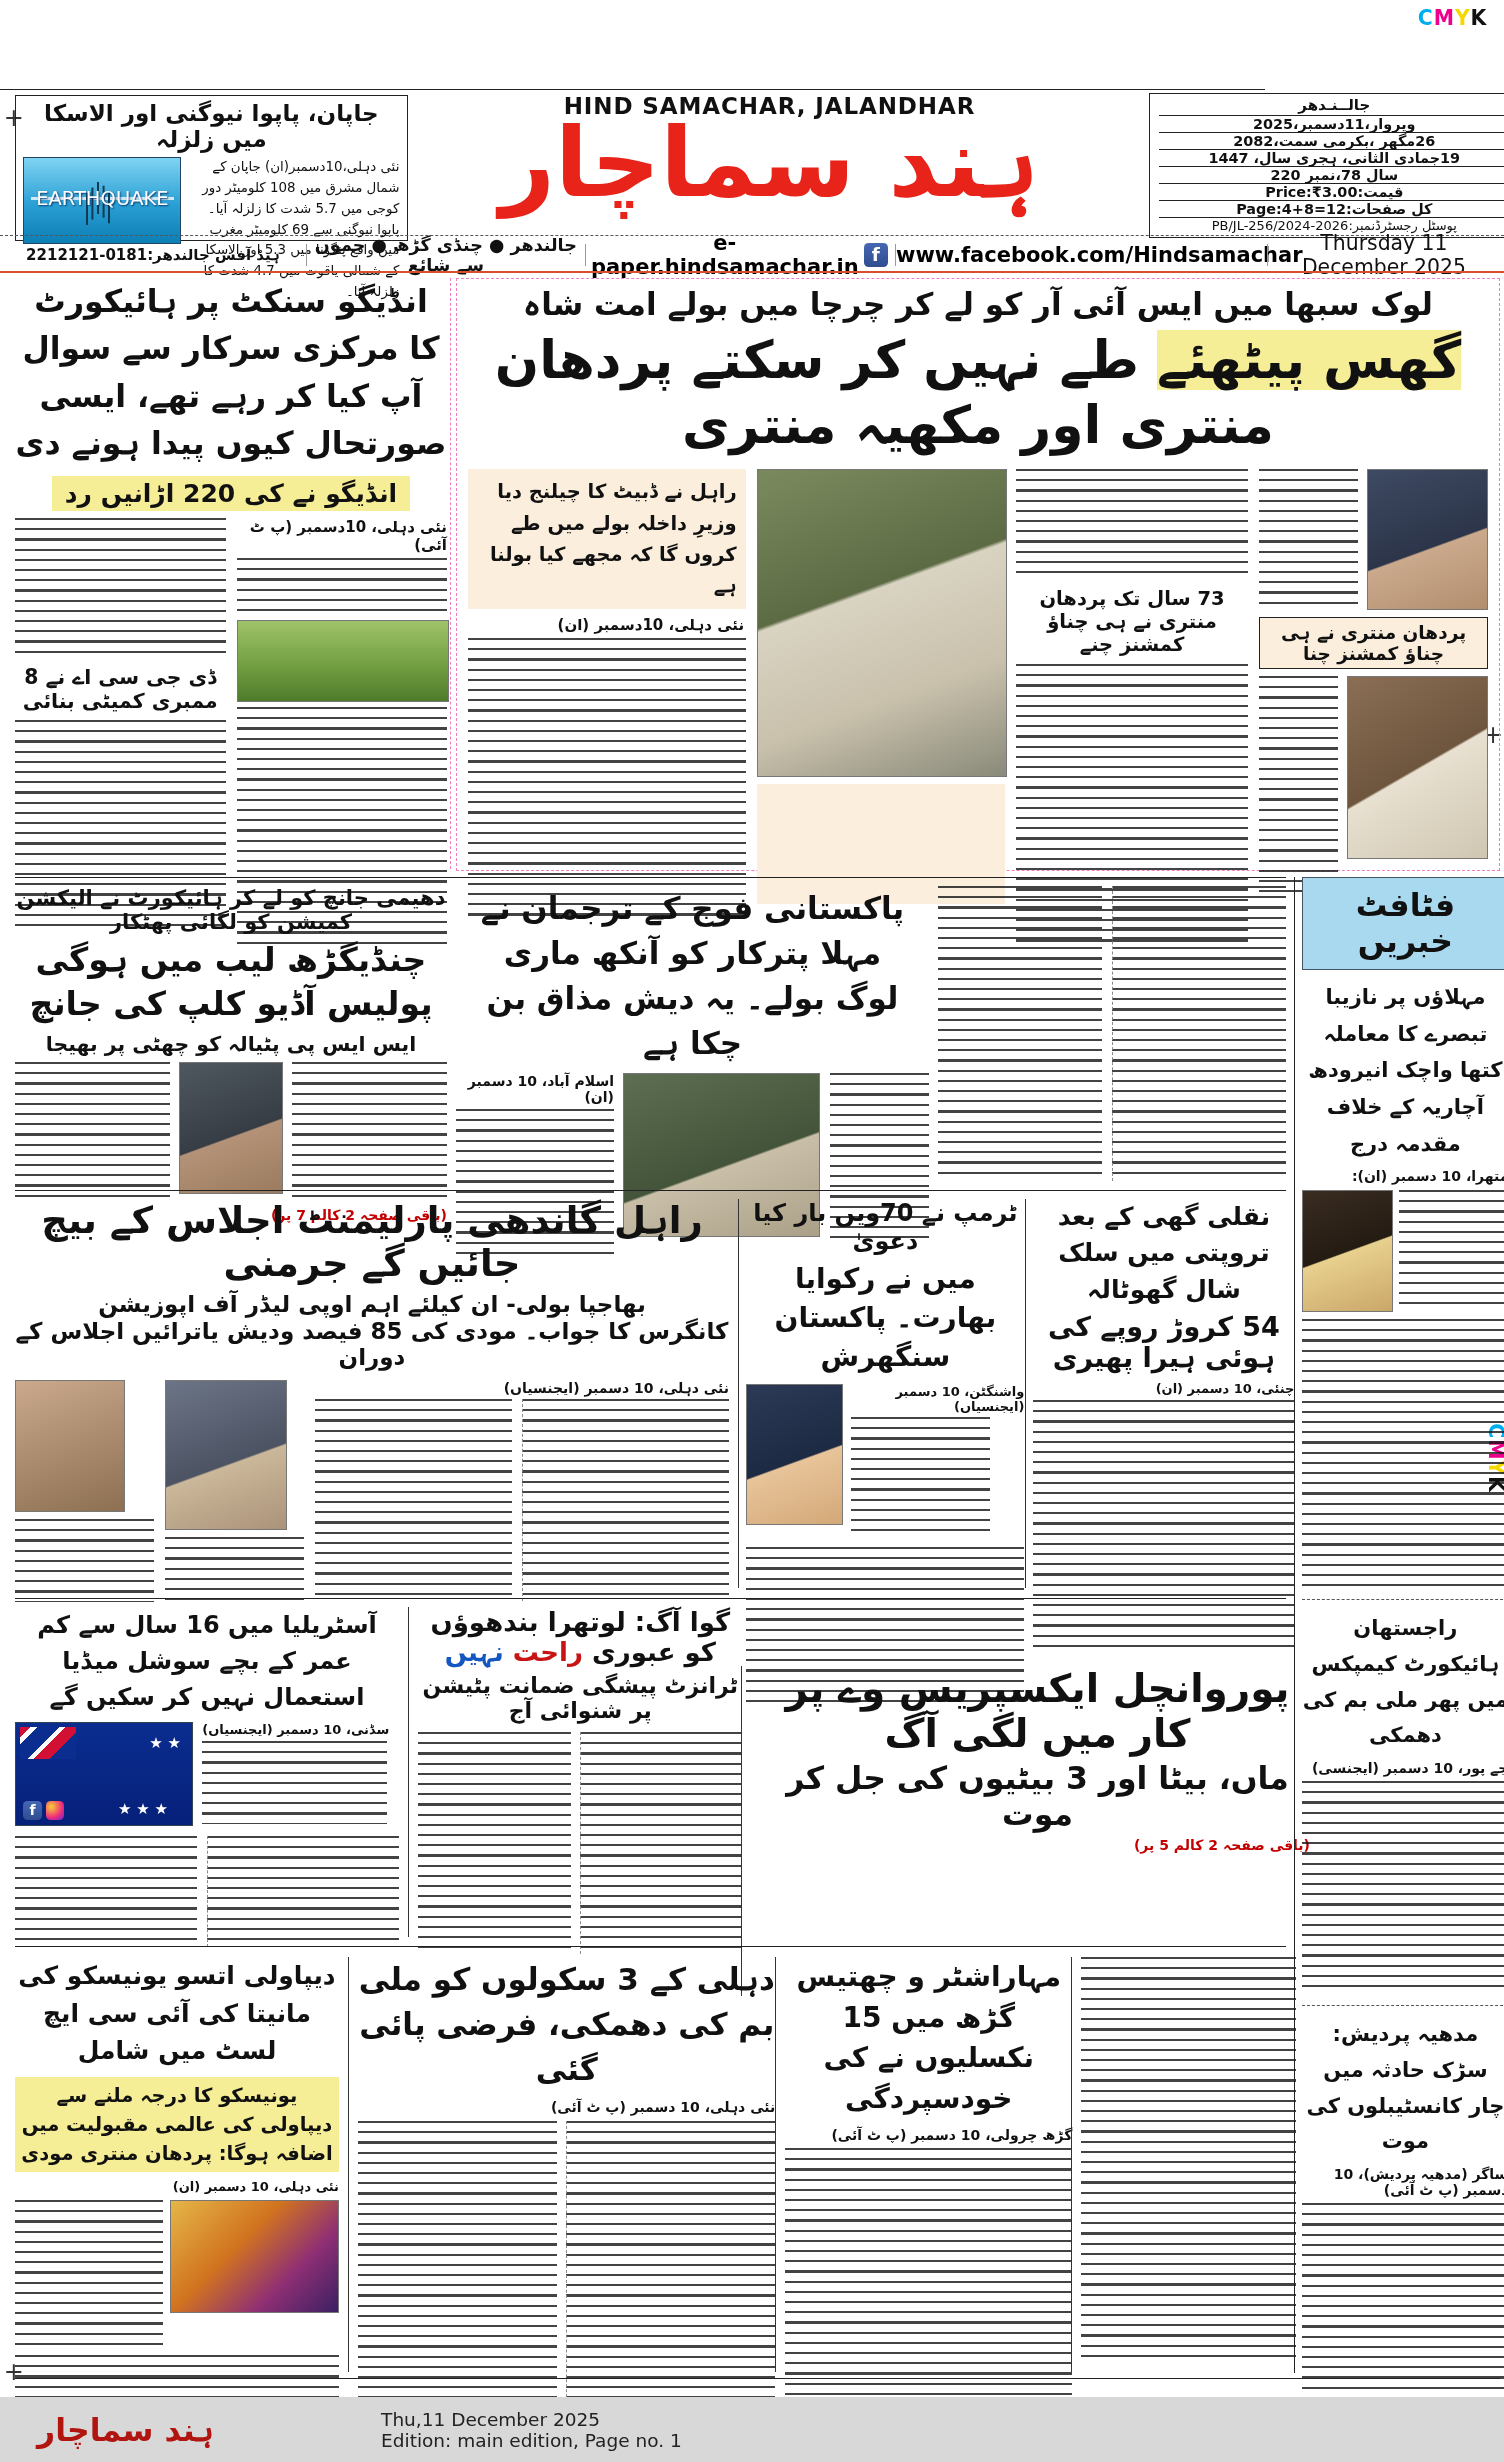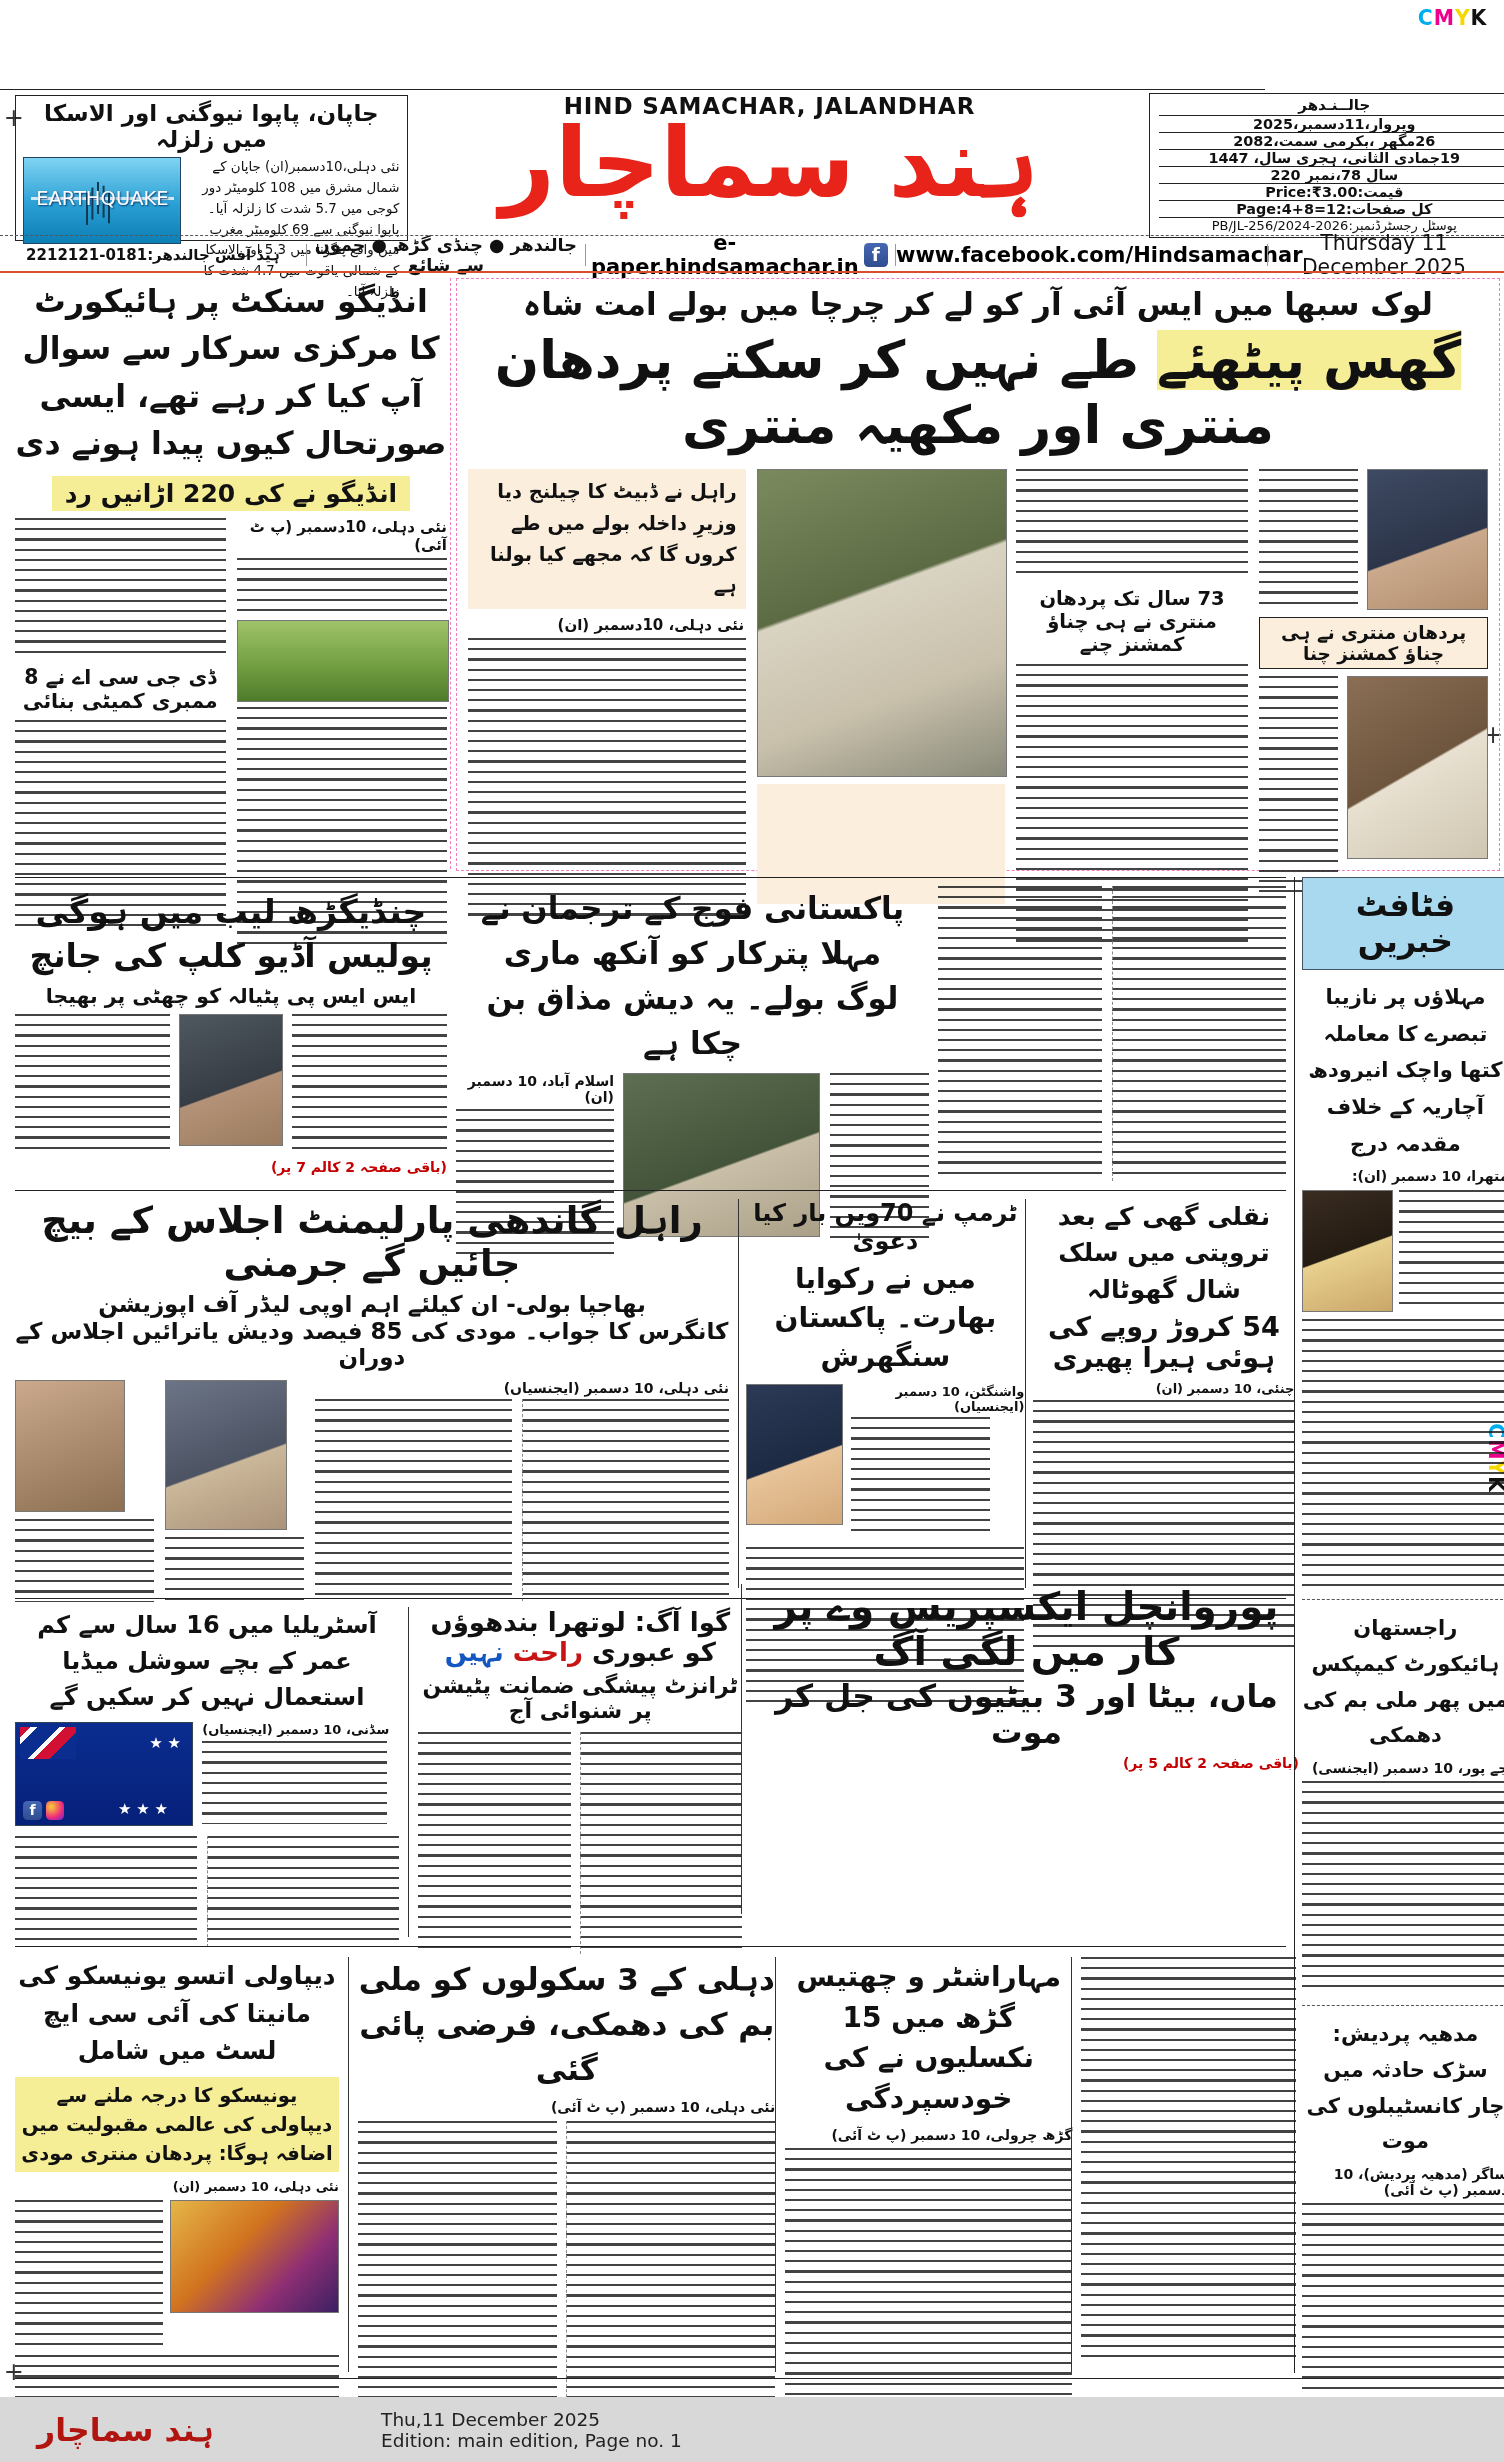--- a/index.html
+++ b/index.html
@@ -151,20 +151,21 @@
         <div class="ph" style="width:100%;height:80px;margin:5.6px 0;background:linear-gradient(180deg,#9fc36a,#6f9c3f 60%,#4e7b2a);"></div>
         <div class="tx" style="height:241px;"></div>
       </div>
     </div>
   </div>
   <div class="abs vline-m" style="left:450px;top:278px;height:591px;"></div>
 
   <div class="abs solid-h" style="left:15px;top:877px;width:1271px;"></div>
 
   <div class="abs" style="left:15px;top:886px;width:432px;height:295px;">
+    <div class="u ctr" style="font-size:21px;">دھیمی جانچ کو لے کر ہائیکورٹ نے الیکشن کمیشن کو لگائی پھٹکار</div>
     <div class="u ctr" style="font-size:33px;line-height:1.35;margin-top:3.7px;">چنڈیگڑھ لیب میں ہوگی پولیس آڈیو کلپ کی جانچ</div>
     <div class="u ctr" style="font-size:20.4px;margin:5.6px 0;">ایس ایس پی پٹیالہ کو چھٹی پر بھیجا</div>
     <div style="display:flex;gap:9.3px;">
       <div class="tx" style="flex:1;height:139px;"></div>
       <div class="ph" style="width:102px;height:130px;background:linear-gradient(160deg,#50585f,#363d44 55%,#b49277 56%,#9a7b5e);"></div>
       <div class="tx" style="flex:1;height:139px;"></div>
     </div>
     <div class="contnote rt" style="margin-top:5.6px;">(باقی صفحہ 2 کالم 7 پر)</div>
   </div>
 
@@ -266,21 +267,21 @@
       <span class="red">راحت</span>
       <span class="blue">نہیں</span>
     </div>
     <div class="u ctr" style="font-size:22px;margin-top:5.6px;">ٹرانزٹ پیشگی ضمانت پٹیشن پر شنوائی آج</div>
     <div class="cols" style="height:222px;margin-top:9.3px;">
       <div class="tx"></div>
       <div class="tx colrule" style="padding-left:9.3px;"></div>
     </div>
   </div>
 
-  <div class="abs" style="left:741px;top:1584px;width:545px;height:330px;border-left:0.9px solid #333;padding-left:12px;">
+  <div class="abs" style="left:741px;top:1666px;width:545px;height:330px;border-left:0.9px solid #333;padding-left:23px;">
     <div class="u ctr" style="font-size:39px;">پوروانچل ایکسپریس وے پر کار میں لگی آگ</div>
     <div class="u ctr" style="font-size:31.5px;margin-top:3.7px;">ماں، بیٹا اور 3 بیٹیوں کی جل کر موت</div>
     <div class="contnote rt" style="margin-top:5.6px;">(باقی صفحہ 2 کالم 5 پر)</div>
   </div>
 
   <div class="abs solid-h" style="left:15px;top:1946px;width:1271px;"></div>
 
   <div class="abs" style="left:15px;top:1957px;width:324px;height:415px;">
     <div class="u ctr" style="font-size:25px;line-height:1.5;">دیپاولی اتسو یونیسکو کی مانیتا کی آئی سی ایچ لسٹ میں شامل</div>
     <div class="u ctr ylw" style="font-size:19.5px;line-height:1.5;margin:7.4px 0;padding:3.7px;">یونیسکو کا درجہ ملنے سے دیپاولی کی عالمی مقبولیت میں اضافہ ہوگا: پردھان منتری مودی</div>

